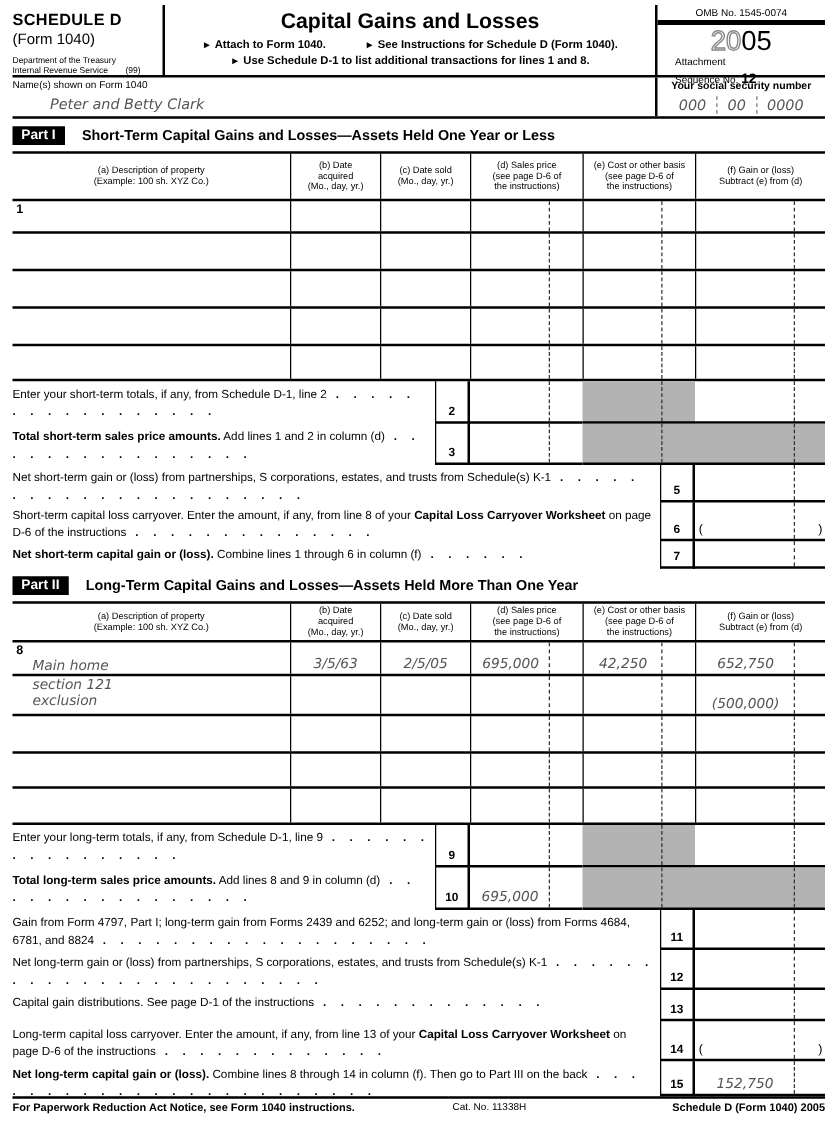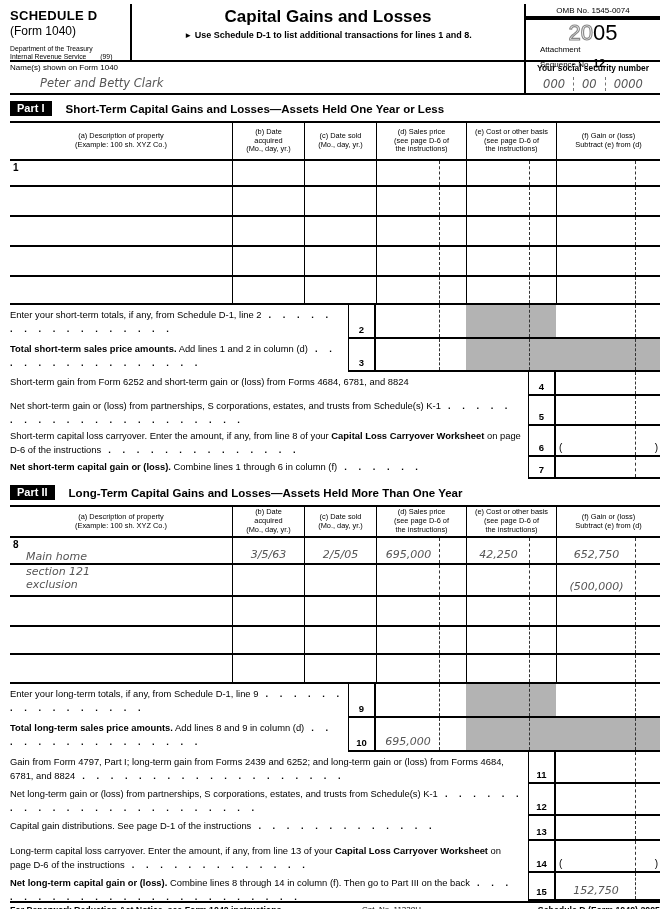--- a/index.html
+++ b/index.html
@@ -89,20 +89,27 @@
       <div class="formno">(Form 1040)</div>
       <div class="dept">
         <span>Department of the Treasury</span><br>
         <span>Internal Revenue Service</span><span class="code">(99)</span>
       </div>
     </div>
     <div class="hd-center">
       <div class="title">Capital Gains and Losses</div>
       <div class="instr">
         <span class="arrow">►</span>
+        <span>Attach to Form 1040.</span>
+        <span class="gap-lg"></span>
+        <span class="arrow">►</span>
+        <span>See Instructions for Schedule D (Form 1040).</span>
+      </div>
+      <div class="instr">
+        <span class="arrow">►</span>
         <span>Use Schedule D-1 to list additional transactions for lines 1 and 8.</span>
       </div>
     </div>
     <div class="hd-right">
       <div class="omb">OMB No. 1545-0074</div>
       <div class="year">
         <span class="outline">20</span><span>05</span>
       </div>
       <div class="attach">
         <span>Attachment</span><br>
@@ -255,28 +262,20 @@
         <div class="boxcell vcell cd pad-cents" style="border-left: none;">
           <span class="dash dash-d"></span>
         </div>
         <div class="boxcell vcell ce pad-cents shaded" style="border-left: none;">
           <span class="dash dash-d"></span>
         </div>
         <div class="boxcell vcell cf pad-cents-f shaded" style="border-left: none;">
           <span class="dash dash-f"></span>
         </div>
       </div>
-      <div class="numline" style="height: 24px;">
-        <div class="nl-label r-label"><span>Short-term gain from Form 6252 and short-term gain or (loss) from Forms 4684, 6781, and 8824</span></div>
-        <div class="numbox">4</div>
-        <div class="amt">
-          <span class="dash dash-f"></span>
-          <span class="val hand"></span>
-        </div>
-      </div>
       <div class="numline" style="height: 30px;">
         <div class="nl-label r-label"><span>Net short-term gain or (loss) from partnerships, S corporations, estates, and trusts from Schedule(s) K-1</span><span class="dots"> . . . . . . . . . . . . . . . . . . . . . .</span></div>
         <div class="numbox">5</div>
         <div class="amt">
           <span class="dash dash-f"></span>
           <span class="val hand"></span>
         </div>
       </div>
       <div class="numline" style="height: 31px;">
         <div class="nl-label r-label"><span>Short-term capital loss carryover. Enter the amount, if any, from line 8 of your </span><b>Capital Loss Carryover Worksheet</b><span> on page D-6 of the instructions</span><span class="dots"> . . . . . . . . . . . . . .</span></div>

